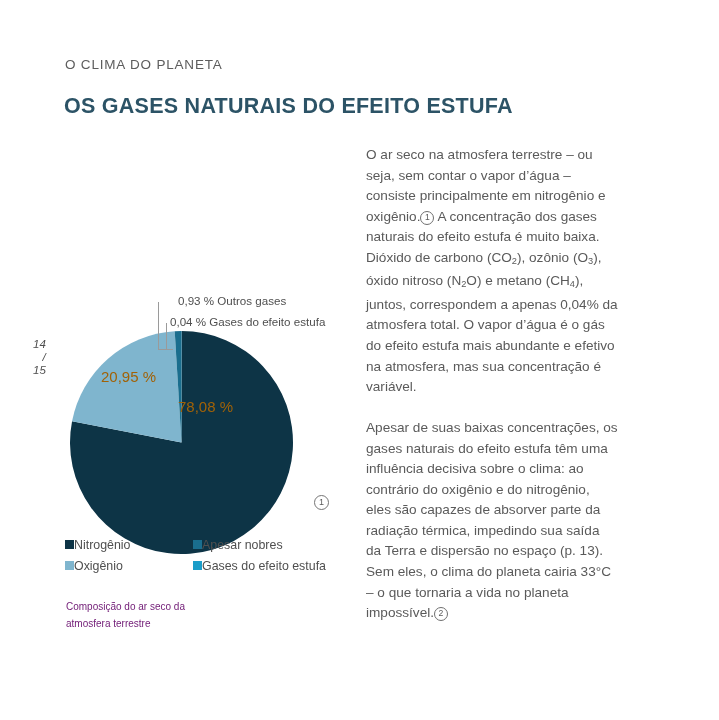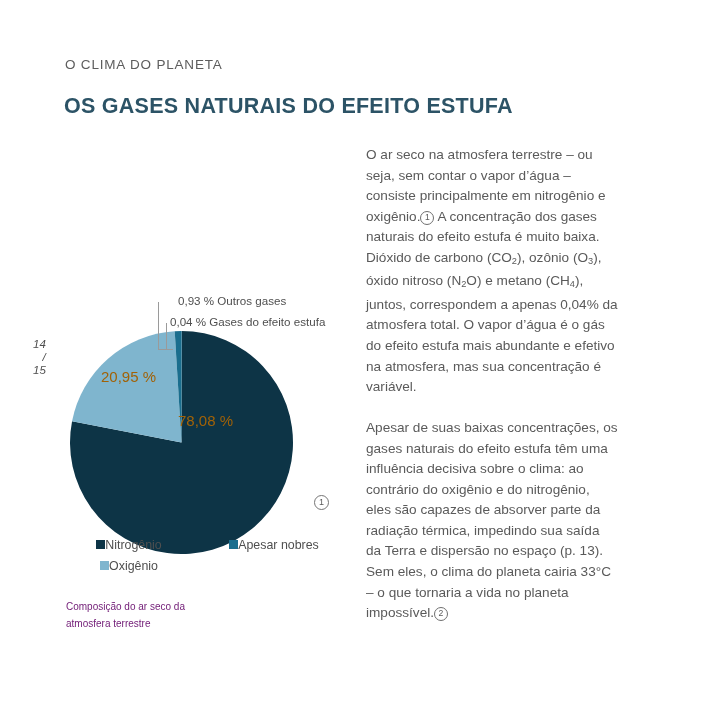--- a/index.html
+++ b/index.html
@@ -108,21 +108,21 @@
   }
   #leader-1 { left: 98px; top: 12px; width: 8px; height: 47px; }
   #leader-2 { left: 106px; top: 33px; width: 6px; height: 26px; }
 
   .slice-label {
     position: absolute;
     color: #a16207;
     font-size: 15px;
     white-space: nowrap;
   }
-  #label-n2 { left: 118px; top: 122px; }
+  #label-n2 { left: 118px; top: 108px; }
   #label-o2 { left: 41px; top: 78px; }
 
   #pie-footnote {
     position: absolute;
     left: 254px;
     top: 205px;
     width: 13px;
     height: 13px;
     line-height: 12px;
     border: 1px solid #757575;
@@ -139,21 +139,20 @@
     top: 534px;
     width: 290px;
     display: grid;
     grid-template-columns: 128px 1fr;
     grid-auto-rows: 21px;
     align-items: center;
   }
   .legend-item {
     display: flex;
     align-items: center;
-    justify-content: center;
   }
   .swatch {
     width: 9px;
     height: 9px;
     flex: 0 0 auto;
   }
   .legend-text {
     font-size: 12.4px;
     color: #4f4f4f;
     white-space: nowrap;
@@ -222,18 +221,22 @@
     <span class="legend-text">Nitrogênio</span>
   </div>
   <div class="legend-item">
     <span class="swatch" style="background:#1a6e8e"></span>
     <span class="legend-text">Apesar nobres</span>
   </div>
   <div class="legend-item">
     <span class="swatch" style="background:#7fb5ce"></span>
     <span class="legend-text">Oxigênio</span>
   </div>
+  <div class="legend-item">
+    <span class="swatch" style="background:#1b9dc9"></span>
+    <span class="legend-text">Gases do efeito estufa</span>
+  </div>
 </div>
 
 <div id="caption">
   <span>Composição do ar seco da</span>
   <span>atmosfera terrestre</span>
 </div>
 
 </body></html>

